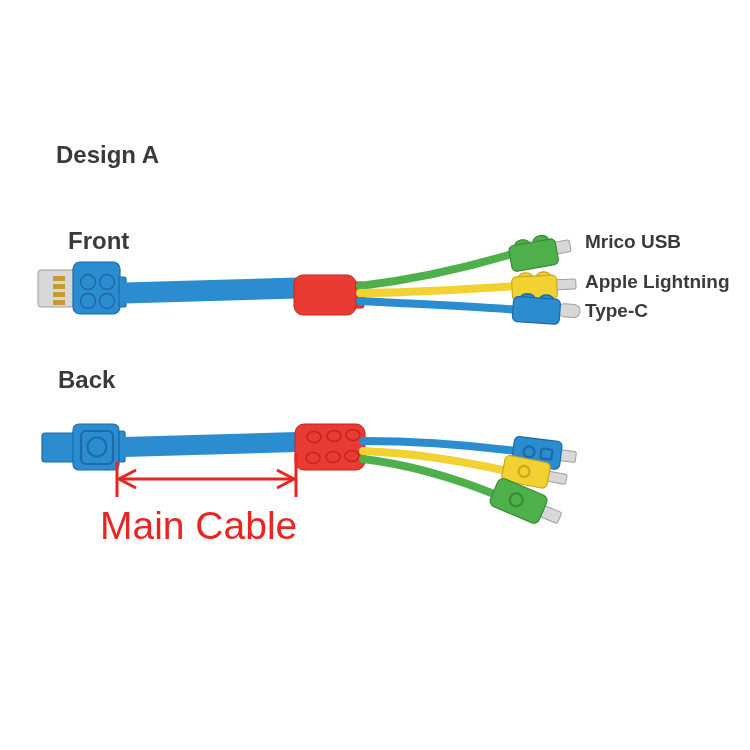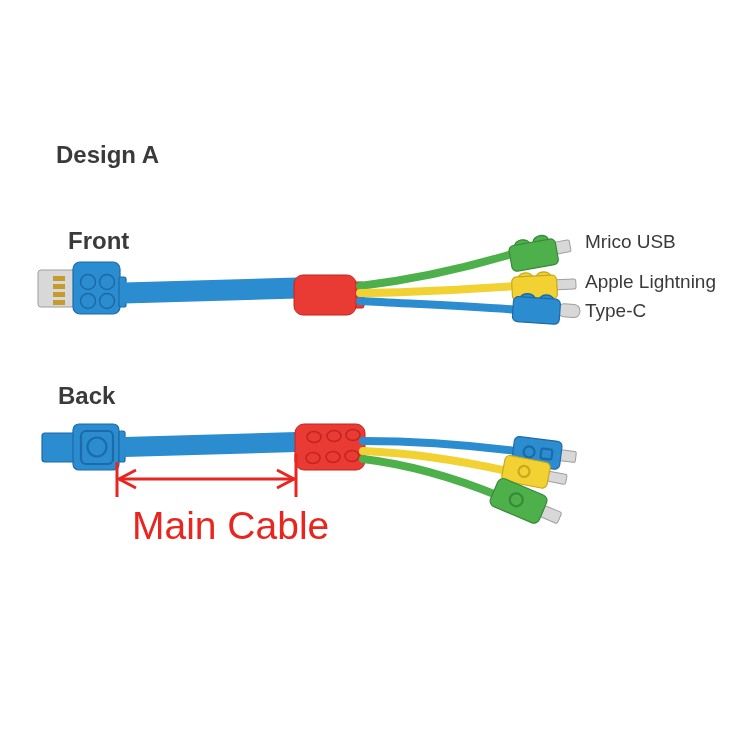--- a/index.html
+++ b/index.html
@@ -7,26 +7,26 @@
     position:relative;
     width:750px;height:750px;
     background:var(--background,#ffffff);
     overflow:hidden;
     font-family:"Liberation Sans",sans-serif;
   }
   .txt{position:absolute;color:var(--label_text,#3a3a3a);white-space:nowrap;}
   .title-label{left:56px;top:141px;font-size:24px;font-weight:600;}
   .section-label{font-size:24px;font-weight:600;}
   .front-label{left:56px;top:227px;margin-left:12px;}
-  .back-label{left:58px;top:382px;}
-  .conn-label{font-size:19px;left:585px;}
+  .back-label{left:58px;top:366px;}
+  .conn-label{font-size:19px;left:585px;font-weight:bold;}
   .conn-label-1{top:231px;}
   .conn-label-2{top:271px;}
   .conn-label-3{top:300px;}
-  .main-cable-label{left:132px;top:504px;font-size:39px;color:var(--annotation_red,#e8251f);}
+  .main-cable-label{left:100px;top:504px;font-size:39px;color:var(--annotation_red,#e8251f);}
 
   svg{position:absolute;left:0;top:0;}
 
   
   .brick-blue{fill:var(--cable_blue);stroke:var(--cable_blue_dark);stroke-width:1.2;}
   .brick-red{fill:var(--hub_red);stroke:var(--hub_red_dark);stroke-width:1;}
   .brick-green{fill:var(--cable_green);stroke:var(--cable_green_dark);stroke-width:1.2;}
   .brick-yellow{fill:var(--cable_yellow);stroke:var(--cable_yellow_dark);stroke-width:1.2;}
   .stud-blue{fill:var(--cable_blue);stroke:var(--cable_blue_dark);stroke-width:1.5;}
   .stud-red{fill:var(--hub_red);stroke:var(--hub_red_dark);stroke-width:1.5;}

